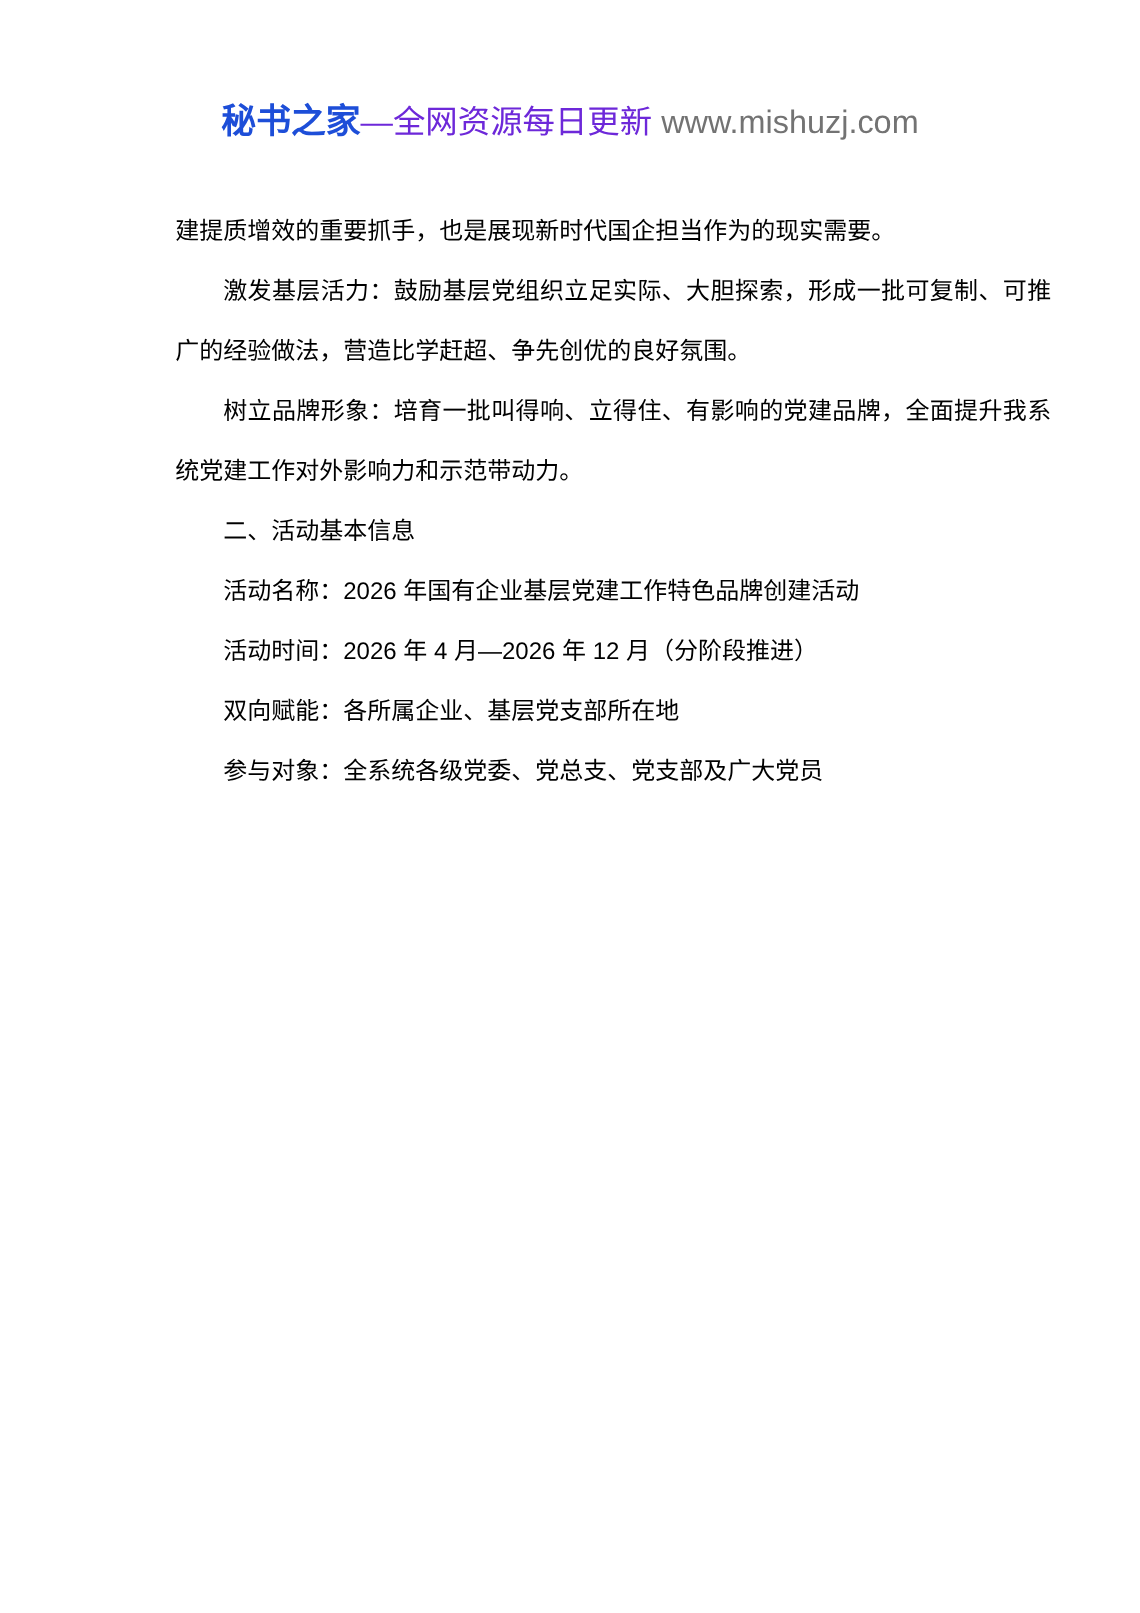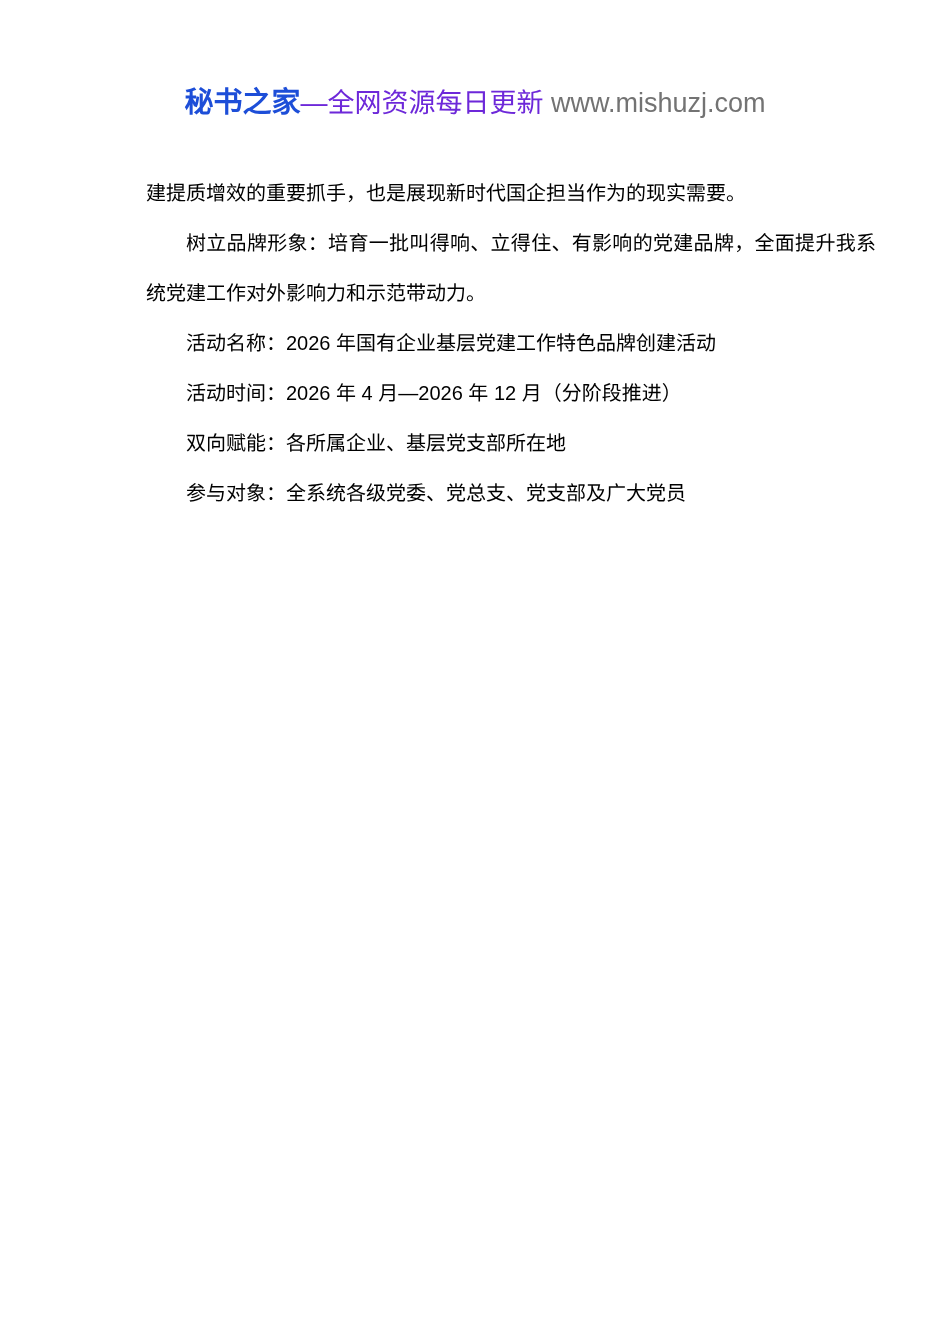--- a/index.html
+++ b/index.html
@@ -58,19 +58,21 @@
 </style>
 </head>
 <body>
 
 <div class="page">
   <div class="header">
     <span class="site-name" style="color: #1d4ed8;">秘书之家</span><span class="tagline" style="color: #6d28d9;">—全网资源每日更新 </span><a class="url" style="color: #737373;">www.mishuzj.com</a>
   </div>
   <div class="content" id="content" style="color: rgb(0, 0, 0);">
       <p class="no-indent">建提质增效的重要抓手，也是展现新时代国企担当作为的现实需要。</p>
+      <p class="">激发基层活力：鼓励基层党组织立足实际、大胆探索，形成一批可复制、可推广的经验做法，营造比学赶超、争先创优的良好氛围。</p>
       <p class="">树立品牌形象：培育一批叫得响、立得住、有影响的党建品牌，全面提升我系统党建工作对外影响力和示范带动力。</p>
+      <p class="">二、活动基本信息</p>
       <p class="">活动名称：2026 年国有企业基层党建工作特色品牌创建活动</p>
       <p class="">活动时间：2026 年 4 月—2026 年 12 月（分阶段推进）</p>
       <p class="">双向赋能：各所属企业、基层党支部所在地</p>
       <p class="">参与对象：全系统各级党委、党总支、党支部及广大党员</p>
     </div>
 </div>
 
 </body></html>

